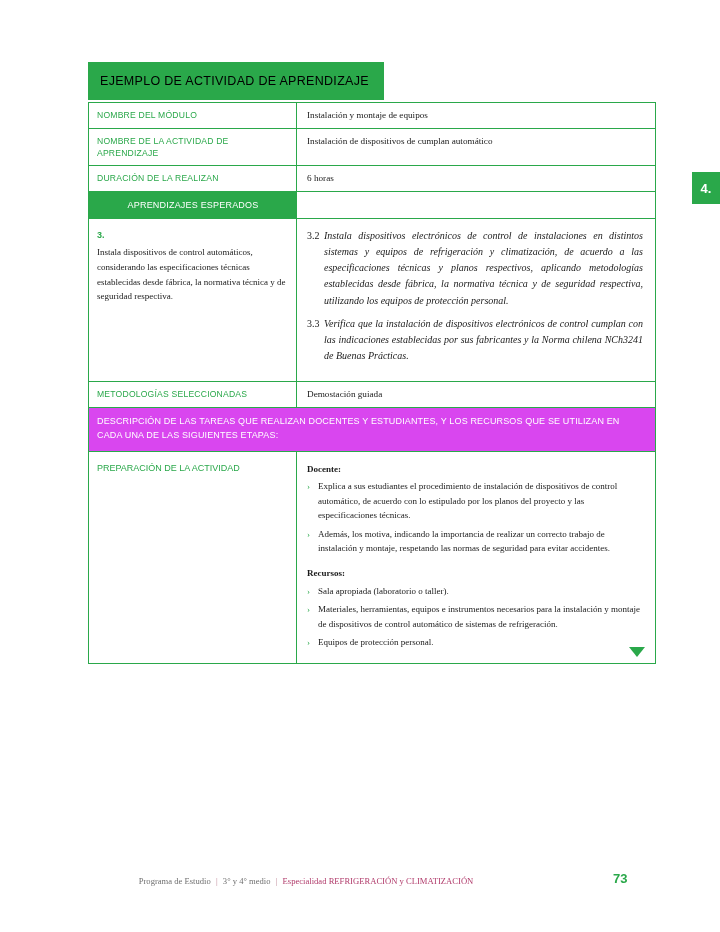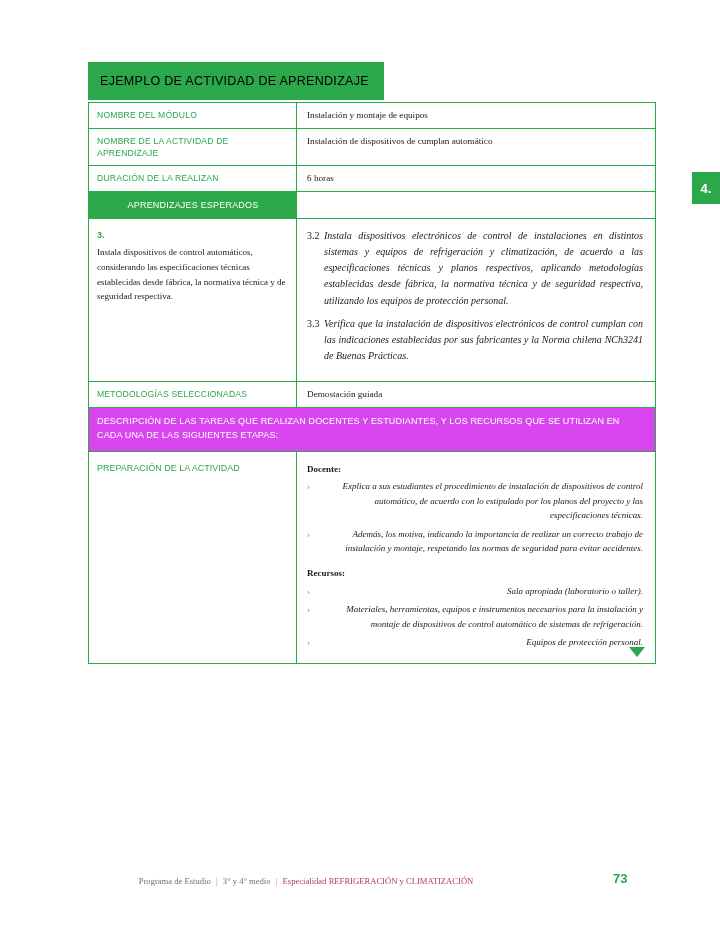--- a/index.html
+++ b/index.html
@@ -202,22 +202,21 @@
   }
   .bullet .chev {
     color: #2aa84a;
     width: 11px;
     flex: none;
     font-size: 9px;
     line-height: 1.6;
   }
   .bullet .btxt {
     flex: 1;
-    font-style: italic;
-    text-align: right;
+    text-align: left;
   }
   .spacer { height: 7px; }
 
   .tri {
     position: absolute;
     right: 10px;
     bottom: 6px;
     width: 0; height: 0;
     border-left: 8px solid transparent;
     border-right: 8px solid transparent;

